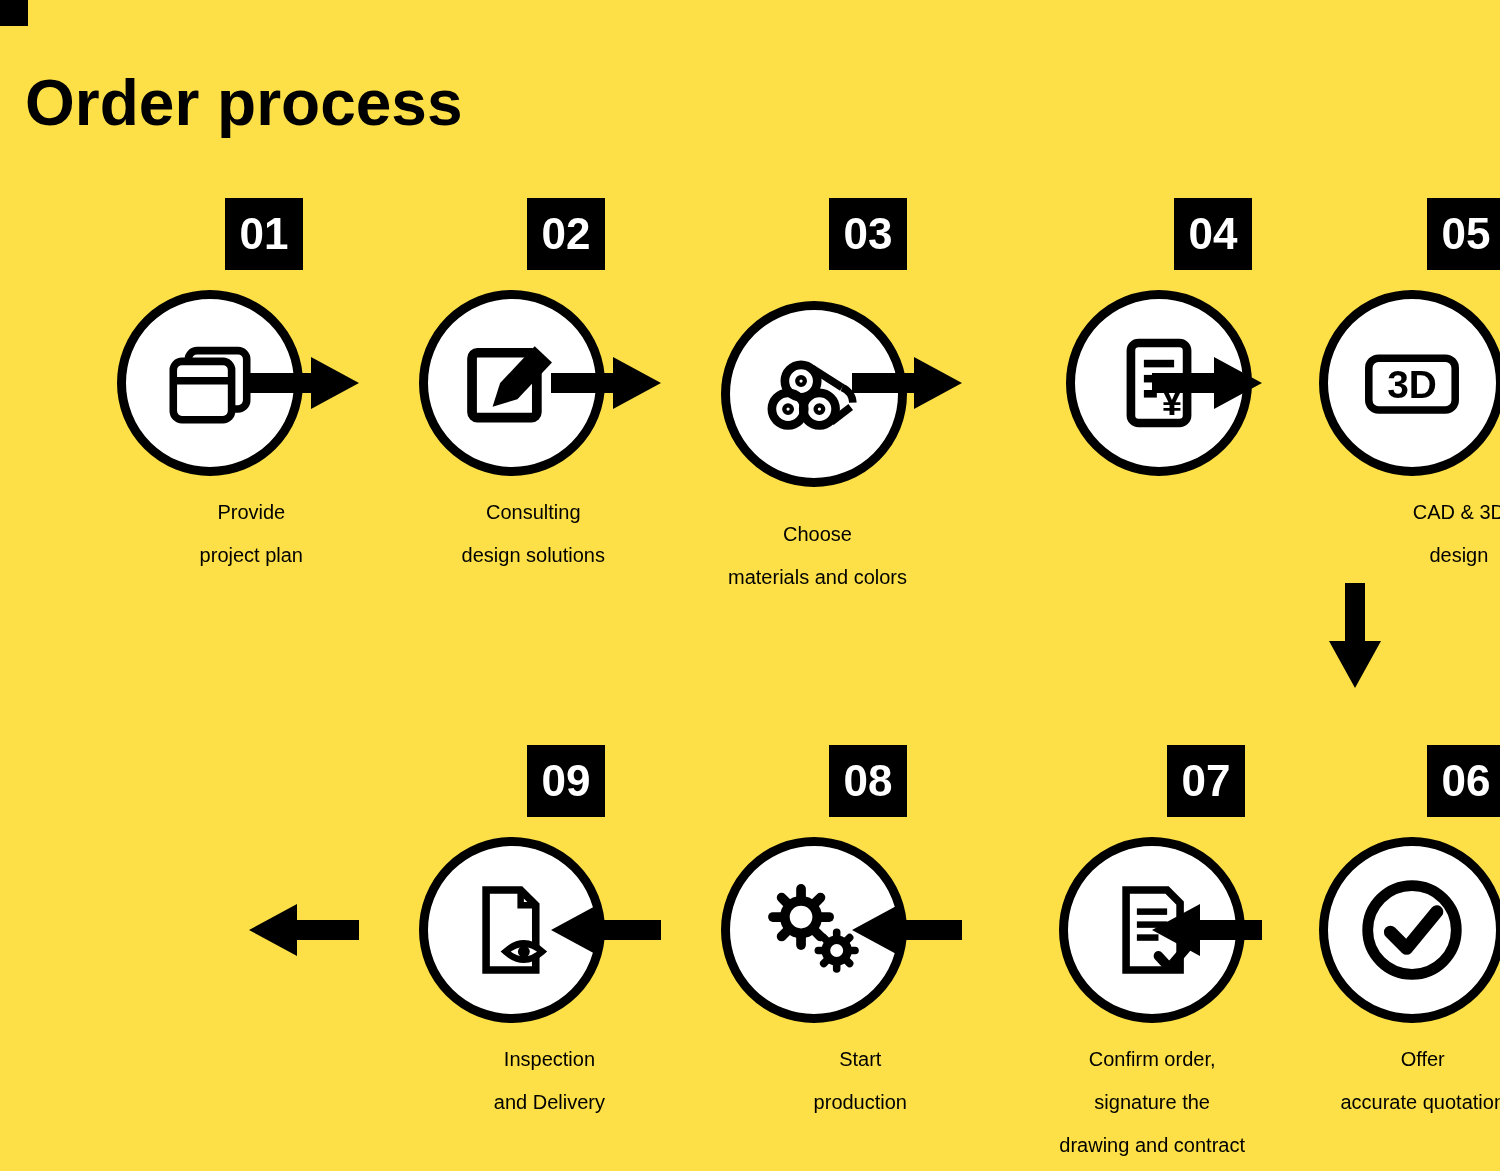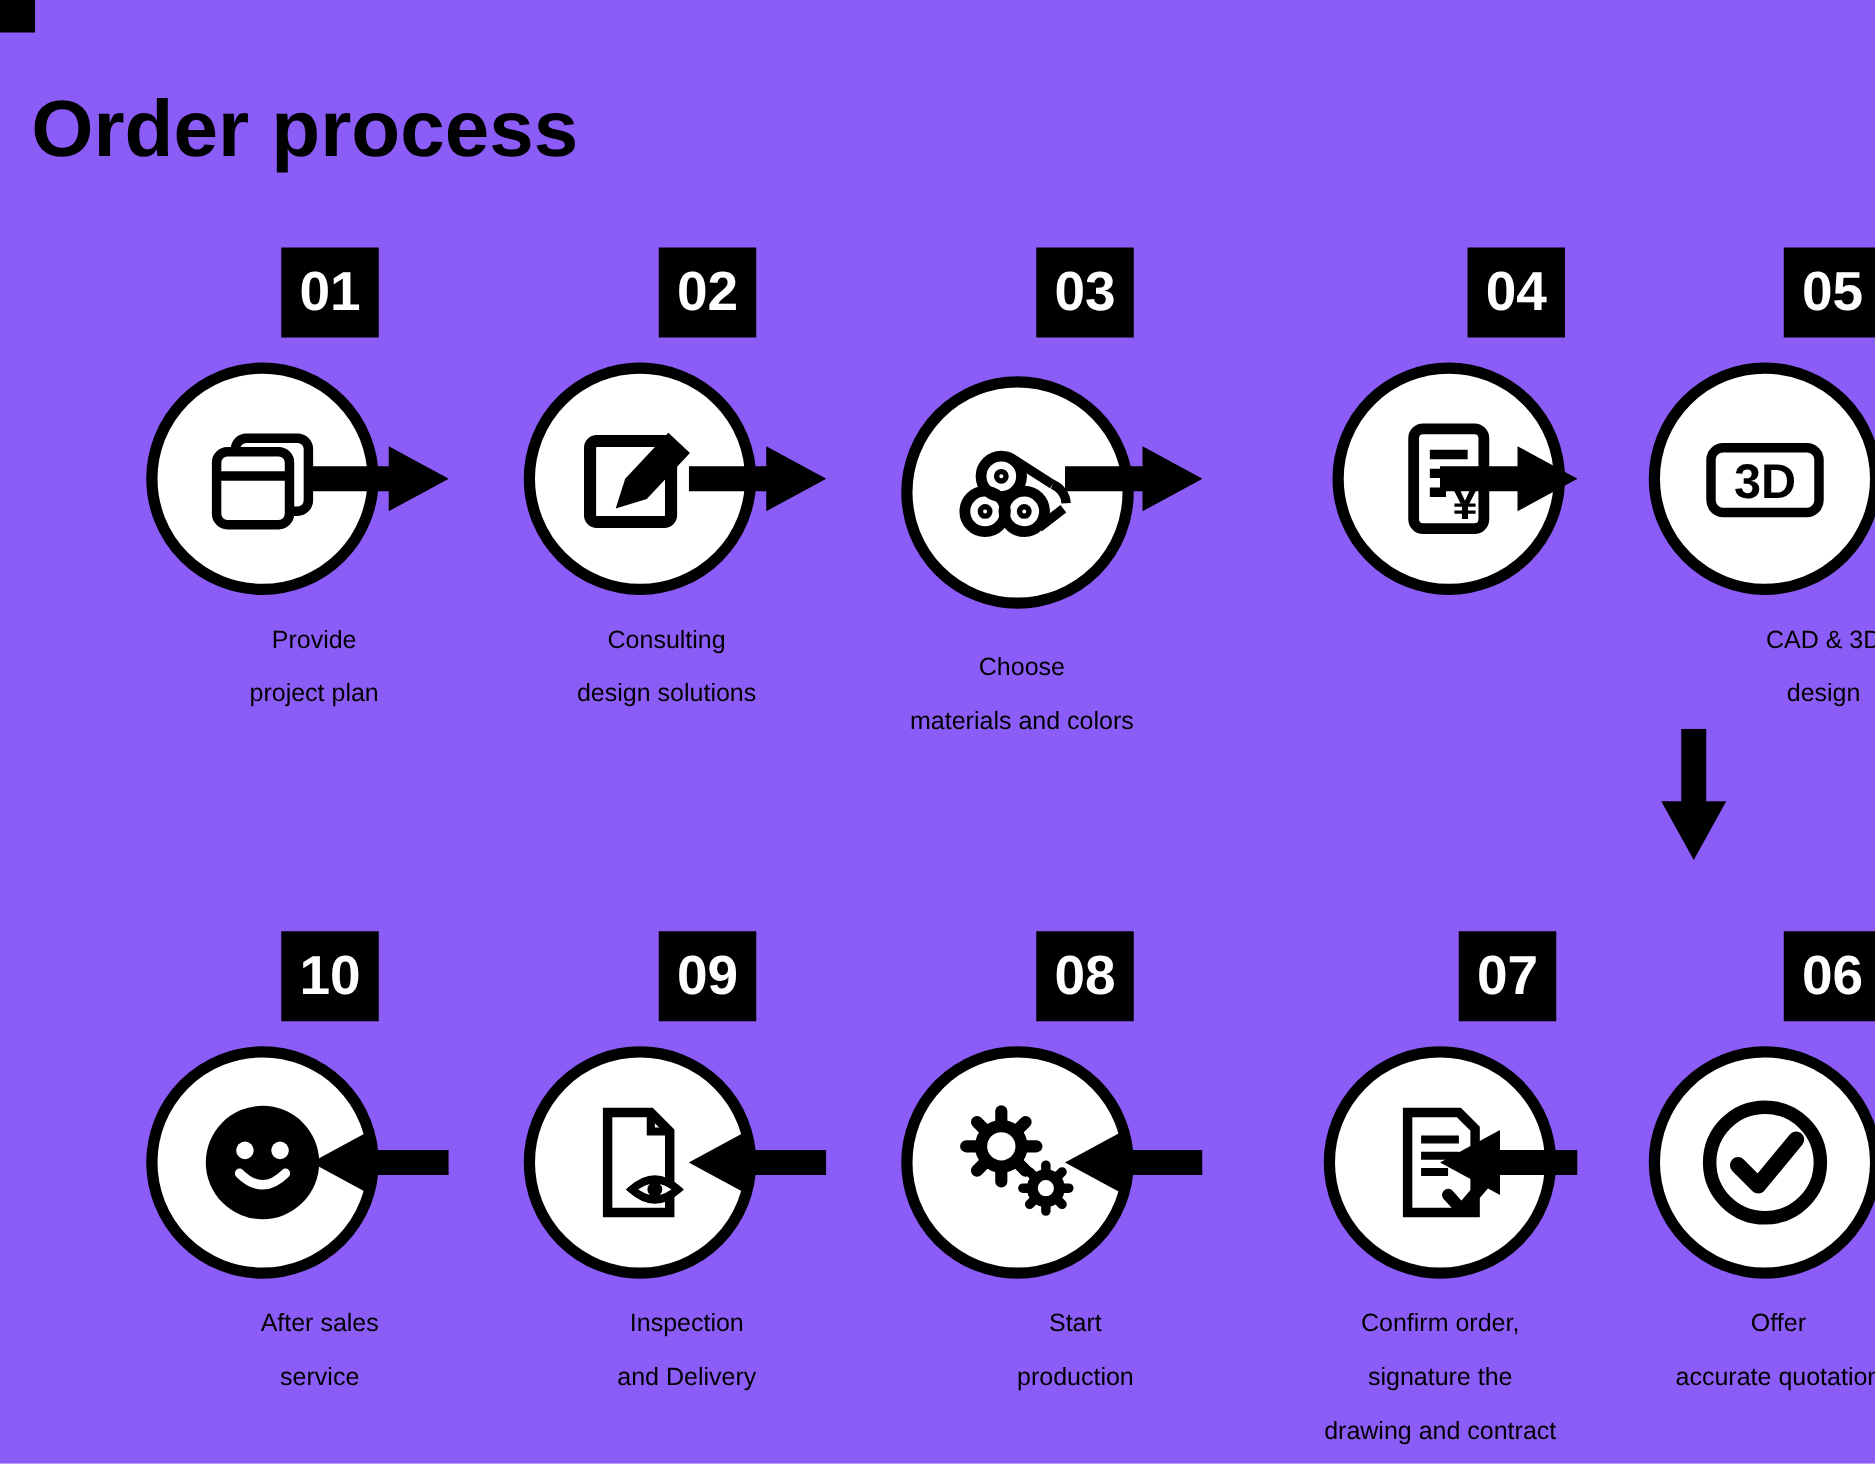--- a/index.html
+++ b/index.html
@@ -1,21 +1,21 @@
 <!DOCTYPE html>
 <html><head>
 <meta charset="utf-8">
 <style>
   html, body { margin: 0; padding: 0; background: #ffffff; }
   body { font-family: "Liberation Sans", "DejaVu Sans", sans-serif; }
   .canvas {
     position: relative;
     width: 1500px;
     height: 1171px;
-    background: #8b5cf6;
+    background: #fde047;
     overflow: hidden;
     color: #000;
   }
   .corner {
     position: absolute; left: 0; top: 0;
     width: 28px; height: 26px; background: #000;
   }
   .title {
     position: absolute; left: 25px; top: 66px;
     font-size: 64px; font-weight: 700; color: #000;
@@ -143,33 +143,20 @@
     <polygon points="0,18 62,18 62,2 110,28 62,54 62,38 0,38" fill="#000"></polygon>
   </svg>
   <svg class="arrow arrow-h" style="left:1152px; top:355px;" viewBox="0 0 110 56">
     <polygon points="0,18 62,18 62,2 110,28 62,54 62,38 0,38" fill="#000"></polygon>
   </svg>
 
   <svg class="arrow arrow-v" style="left:1327px; top:583px;" viewBox="0 0 56 105">
     <polygon points="18,0 38,0 38,58 54,58 28,105 2,58 18,58" fill="#000"></polygon>
   </svg>
 
-  <div class="step" style="left:3px; top:745px;">
-    <div class="badge">10</div>
-    <div class="circle">
-      <svg viewBox="0 0 100 100">
-        <circle cx="50" cy="50" r="42" fill="#000"></circle>
-        <circle cx="37" cy="41" r="6.5" fill="#fff"></circle>
-        <circle cx="63" cy="41" r="6.5" fill="#fff"></circle>
-        <path d="M33 58 q17 17 34 0" fill="none" stroke="#fff" stroke-width="7" stroke-linecap="round"></path>
-      </svg>
-    </div>
-    <div class="label">After sales
-service</div>
-  </div>
 
   <div class="step" style="left:305px; top:745px;">
     <div class="badge">09</div>
     <div class="circle">
       <svg viewBox="0 0 100 100">
         <path d="M26 13 h32 l14 14 v60 h-46 z" fill="none" stroke="#000" stroke-width="7"></path>
         <path d="M58 13 v14 h14" fill="none" stroke="#000" stroke-width="6"></path>
         <path d="M44 70 q17 -15 34 0 q-17 15 -34 0 z" fill="#fff" stroke="#000" stroke-width="6"></path>
         <circle cx="61" cy="70" r="5.5" fill="#000"></circle>
       </svg>

